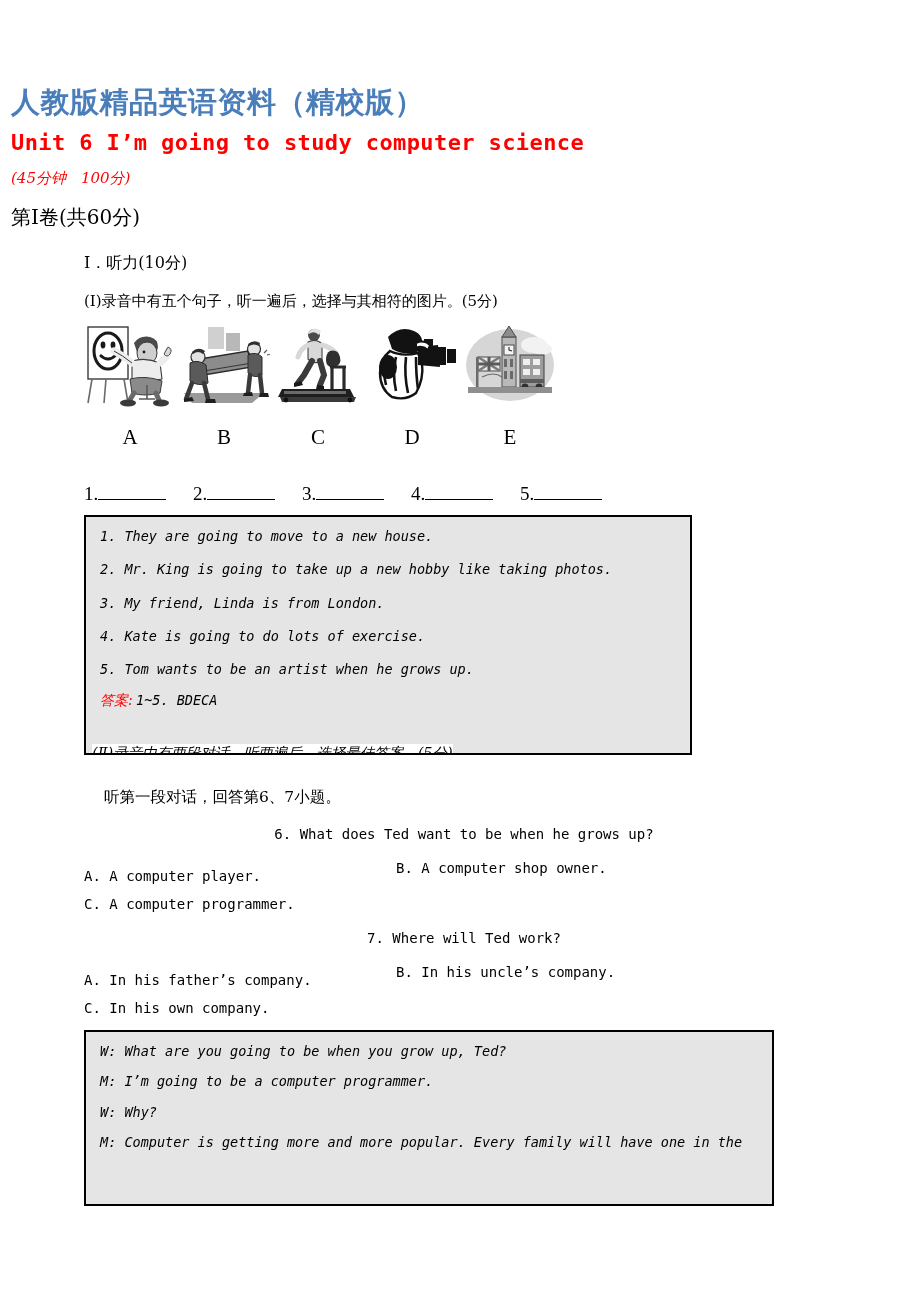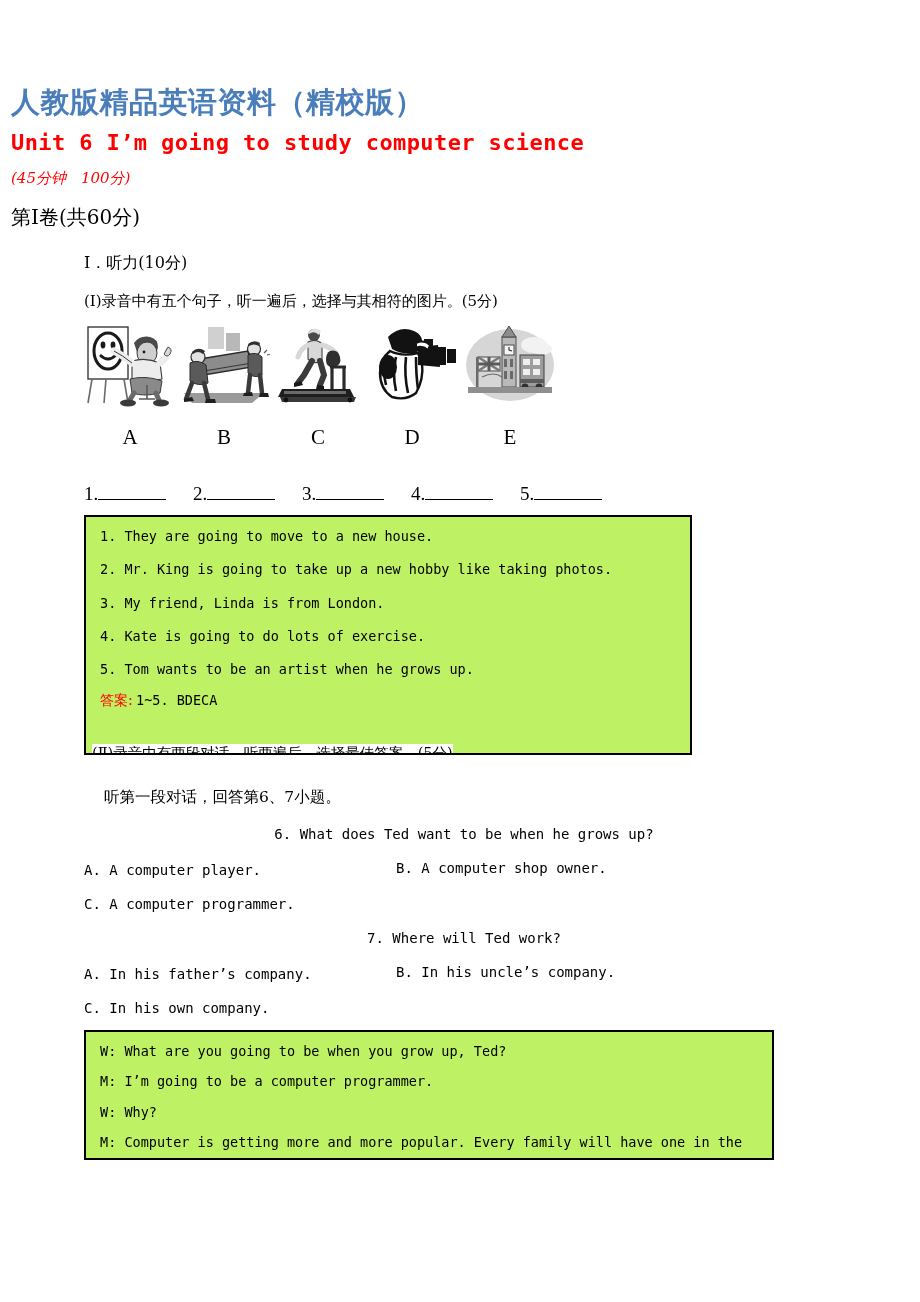--- a/index.html
+++ b/index.html
@@ -118,33 +118,34 @@
     border-bottom: 1.5px solid #000;
     height: 14px;
     vertical-align: baseline;
   }
 
   
   .script-box {
     border: 2px solid #000;
     box-sizing: border-box;
     padding: 12px 14px 8px 14px;
-    background: #bef264;
-    position: relative;
+    background: #e5e5e5;
+    position: relative;
+    font-style: italic;
   }
   .box-a {
     margin-top: 10px;
     width: 608px;
     height: 240px;
     overflow: hidden;
   }
   .box-b {
     margin-top: 14px;
     width: 690px;
-    height: 130px;
+    height: 176px;
     overflow: hidden;
   }
   .script-line {
     font-family: "DejaVu Sans Mono", "Liberation Mono", monospace;
     font-size: 13.5px;
     line-height: 1.05;
     margin-bottom: 19px;
     white-space: nowrap;
   }
   .script-line.tight { margin-bottom: 16px; }
@@ -189,21 +190,21 @@
     text-align: center;
   }
   .opt-row {
     font-family: "DejaVu Sans Mono", "Liberation Mono", monospace;
     font-size: 14px;
     margin-top: 18px;
     position: relative;
     height: 18px;
     white-space: nowrap;
   }
-  .opt-a { position: absolute; left: 0; top: 2px; }
+  .opt-a { position: absolute; left: 0; top: 8px; }
   .opt-b { position: absolute; left: 312px; top: 0; }
   .opt-single {
     font-family: "DejaVu Sans Mono", "Liberation Mono", monospace;
     font-size: 14px;
     margin-top: 18px;
     white-space: nowrap;
   }
 </style>
 </head>
 <body>

